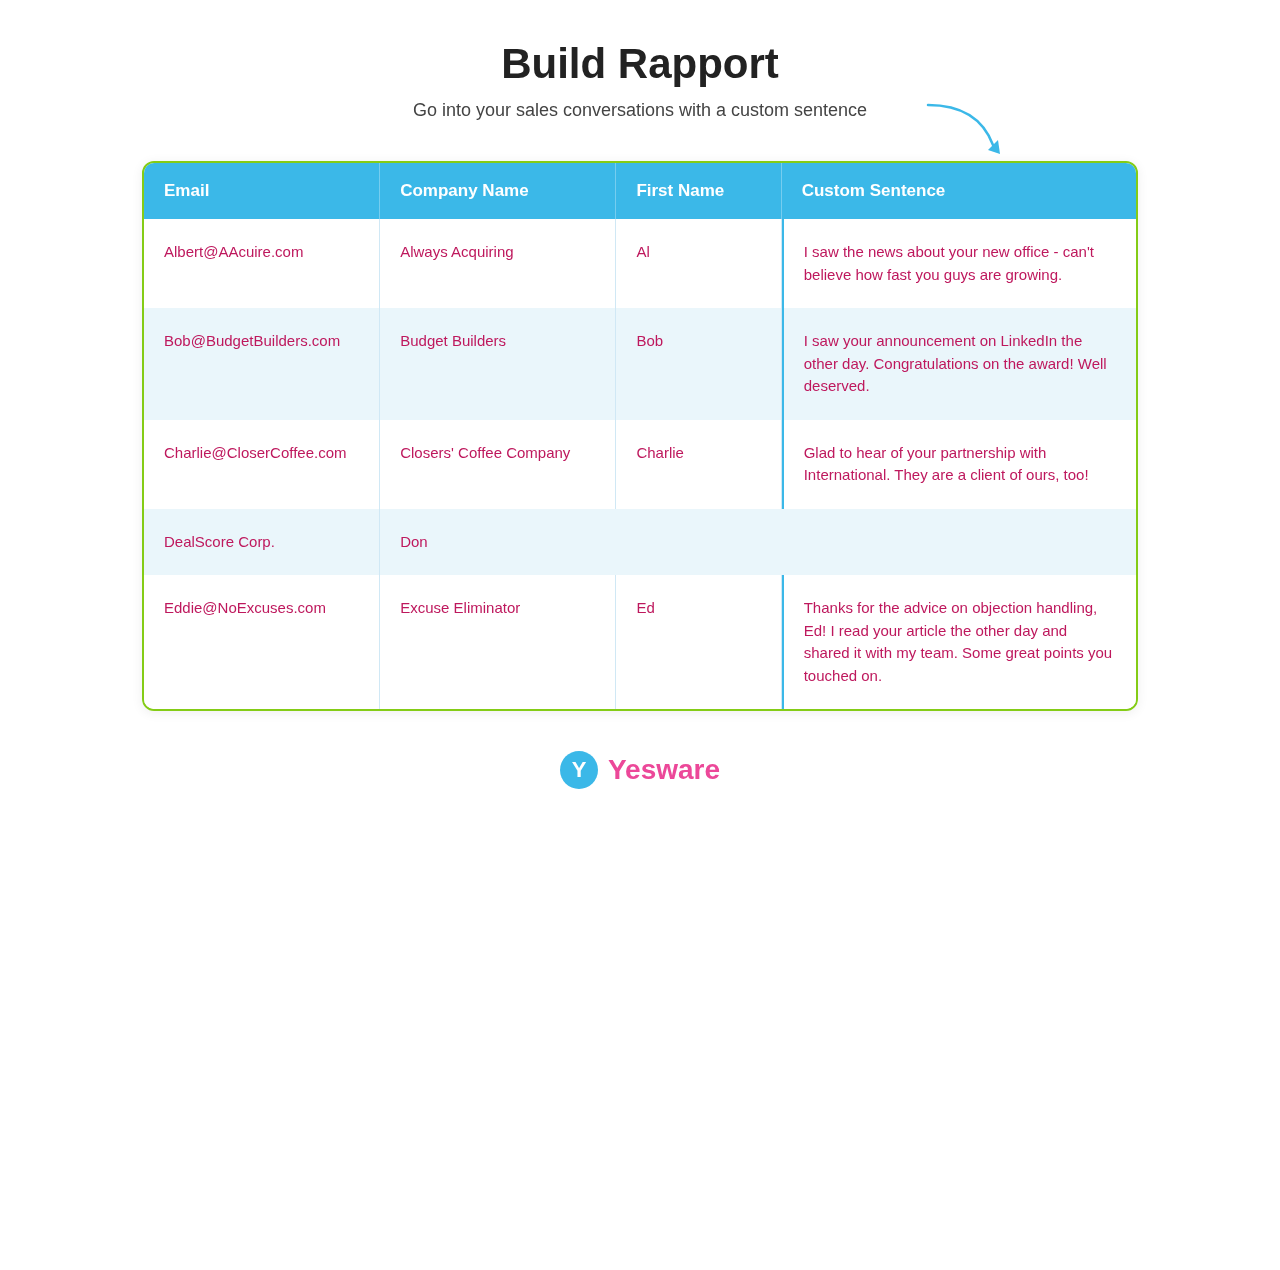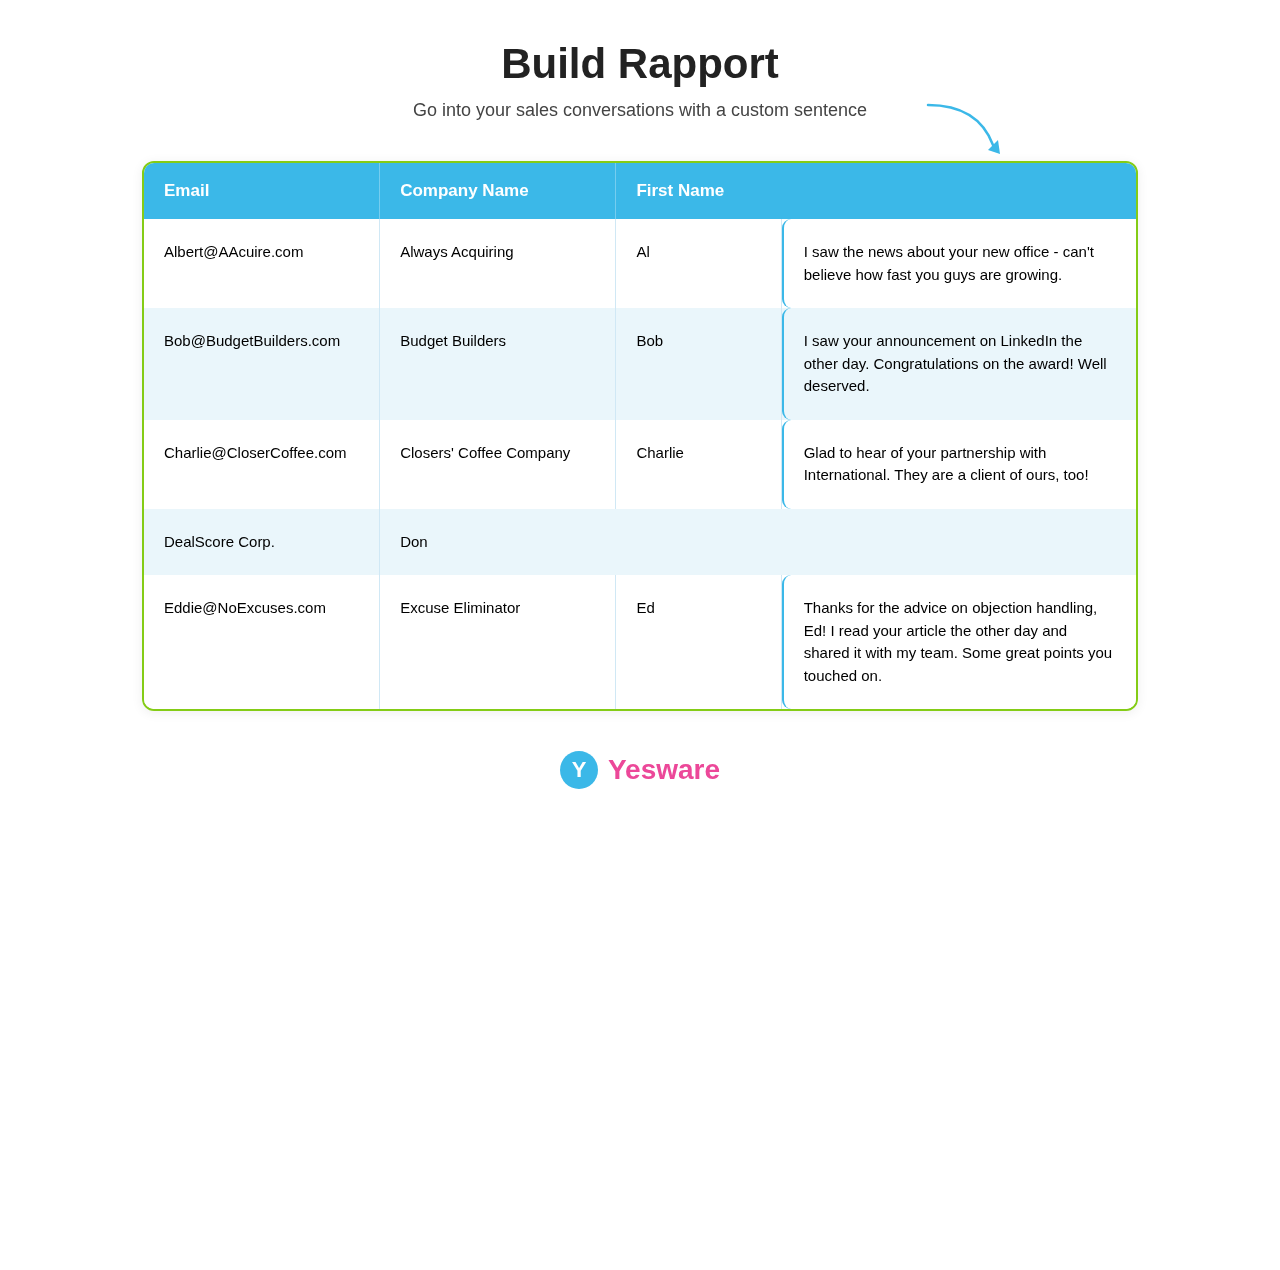--- a/index.html
+++ b/index.html
@@ -74,28 +74,27 @@
     }
     .table-row:nth-child(odd) {
       background: #ffffff;
     }
     .table-row:nth-child(even) {
       background: #eaf6fb;
     }
     .td {
       padding: 22px 20px;
       font-size: 15px;
-      color: #000000;
+      color: #be185d;
       border-right: 1px solid #d0e8f5;
       vertical-align: top;
       line-height: 1.5;
     }
     .td:last-child {
       border-right: none;
-      border-radius: 9px;
     }
     .td.custom-sentence {
       border-left: 2px solid #3bb8e8;
     }
     .footer {
       display: flex;
       align-items: center;
       justify-content: center;
       gap: 10px;
       margin-top: 40px;
@@ -122,20 +121,21 @@
       <path d="M10,5 Q60,5 75,45" stroke="#3bb8e8" stroke-width="2.5" fill="none" stroke-linecap="round"></path>
       <polygon points="70,50 80,40 82,54" fill="#3bb8e8"></polygon>
     </svg>
   </div>
 
   <div class="table-wrapper">
     <div class="table-header">
       <div class="th">Email</div>
       <div class="th">Company Name</div>
       <div class="th">First Name</div>
+      <div class="th">Custom Sentence</div>
     </div>
     <div class="table-body">
 
       <div class="table-row">
         <div class="td">Albert@AAcuire.com</div>
         <div class="td">Always Acquiring</div>
         <div class="td">Al</div>
         <div class="td custom-sentence">I saw the news about your new office - can't believe how fast you guys are growing.</div>
       </div>
 

